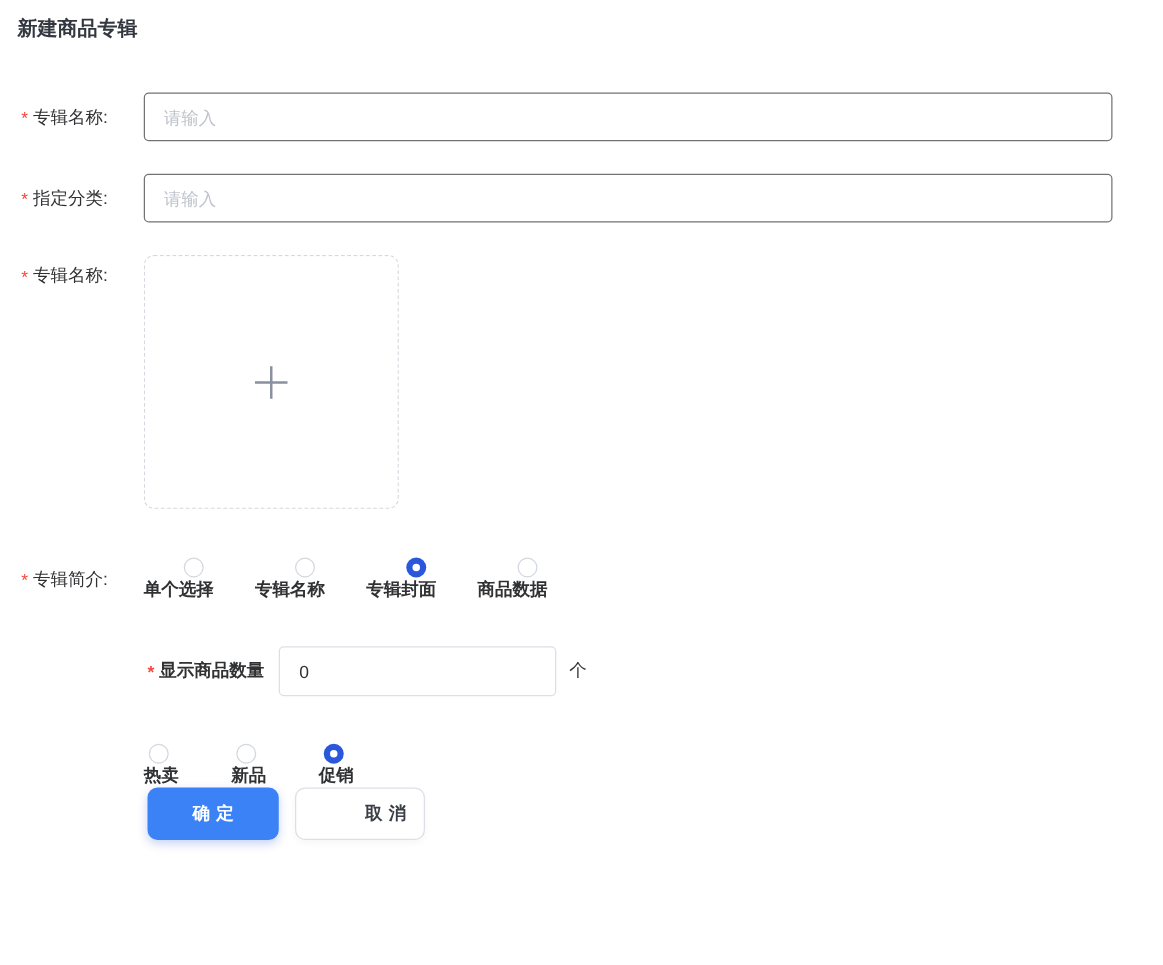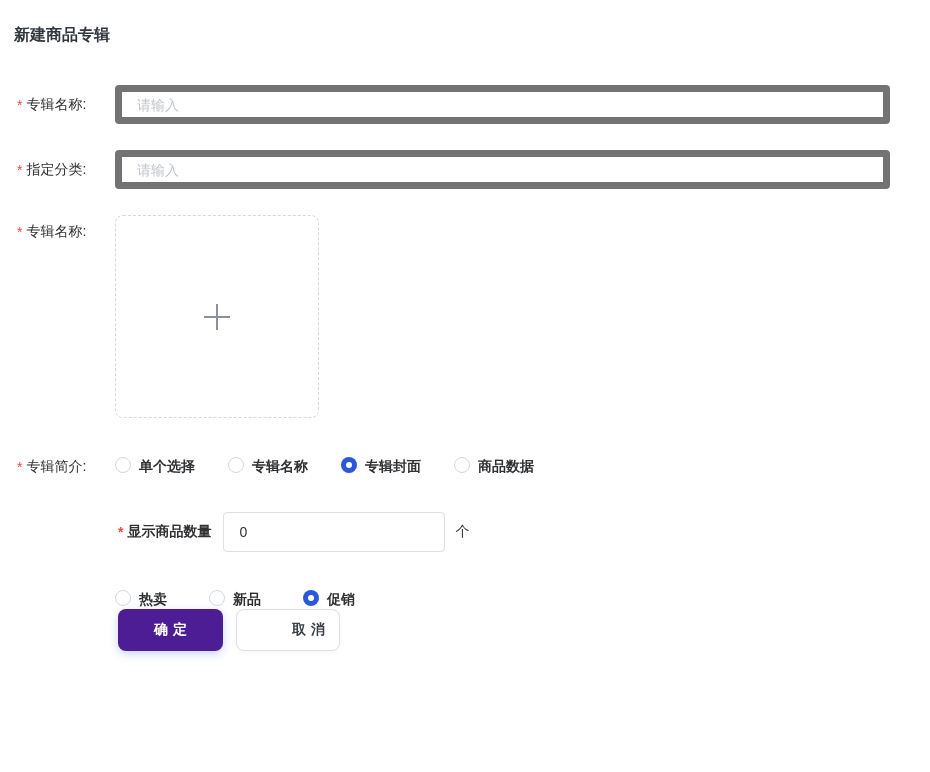--- a/index.html
+++ b/index.html
@@ -7,21 +7,21 @@
     margin: 0; padding: 0;
     width: 930px; height: 772px;
     background: #ffffff;
     overflow: hidden;
     font-family: "Liberation Sans", "DejaVu Sans", sans-serif;
     font-size: 14px;
     color: #303133;
   }
   .page { padding-top: 14px; }
   .page-title {
-    margin: 11px 0 0 14px;
+    margin: 0 0 0 14px;
     font-size: 16px;
     line-height: 20px;
     font-weight: 600;
     color: #32363e;
   }
   .form { margin-top: 40px; }
 
   
   .row { display: flex; align-items: center; margin-bottom: 26px; }
   .row-upload { align-items: flex-start; margin-bottom: 39px; }
@@ -29,21 +29,21 @@
   .main-label {
     display: flex; align-items: center;
     width: 98px; margin-left: 17px; flex-shrink: 0;
     color: #303133;
   }
   .row-upload .main-label { padding-top: 8px; }
   .req { color: #F5483F; margin-right: 4px; font-size: 14px; }
 
   .text-input {
     width: 775px; height: 39px;
-    border: 7px solid #737373; border-radius: 4px;
+    border: 1px solid #737373; border-radius: 4px;
     padding: 0 15px;
     font-size: 14px; color: #303133;
     outline: none;
     font-family: inherit;
     background: #fff;
   }
   .text-input::placeholder { color: #C0C4CC; }
 
   .upload-box {
     width: 204px; height: 203px;
@@ -55,21 +55,21 @@
   .plus-icon::before {
     content: ""; position: absolute; left: 0; top: 12px;
     width: 26px; height: 2px; background: #8A90A0;
   }
   .plus-icon::after {
     content: ""; position: absolute; left: 12px; top: 0;
     width: 2px; height: 26px; background: #8A90A0;
   }
 
   .radio-group { display: flex; align-items: center; }
-  .radio { display: flex; align-items: flex-start; margin-right: 33px; cursor: pointer; }
+  .radio { display: flex; align-items: flex-end; margin-right: 33px; cursor: pointer; flex-direction: column; }
   .radio-circle {
     width: 16px; height: 16px; border-radius: 50%;
     border: 1px solid #D3D7DF; background: #fff;
     margin-right: 8px; position: relative; flex-shrink: 0;
   }
   .radio.checked .radio-circle { border: none; background: #2B58DB; }
   .radio.checked .radio-circle::after {
     content: ""; position: absolute; left: 5px; top: 5px;
     width: 6px; height: 6px; border-radius: 50%; background: #fff;
   }
@@ -93,21 +93,21 @@
 
   .buttons-row { display: flex; margin-left: 3px; }
   .btn {
     height: 42px; border-radius: 8px;
     font-size: 14px; font-weight: 600;
     letter-spacing: 5px; text-indent: 5px;
     cursor: pointer; font-family: inherit;
     display: inline-flex; align-items: center; justify-content: center;
   }
   .btn-primary {
-    width: 105px; background: #4c1d95; color: #ffffff; border: none;
+    width: 105px; background: #3b82f6; color: #ffffff; border: none;
     box-shadow: 0 3px 8px rgba(43, 88, 219, 0.25);
   }
   .btn-default {
     width: 104px; background: #ffffff; color: #3a3e46;
     border: 1px solid #DCDFE6; margin-left: 13px;
     box-shadow: 0 2px 6px rgba(0, 0, 0, 0.04);
     padding-left: 47px;
   }
 </style>
 </head>

